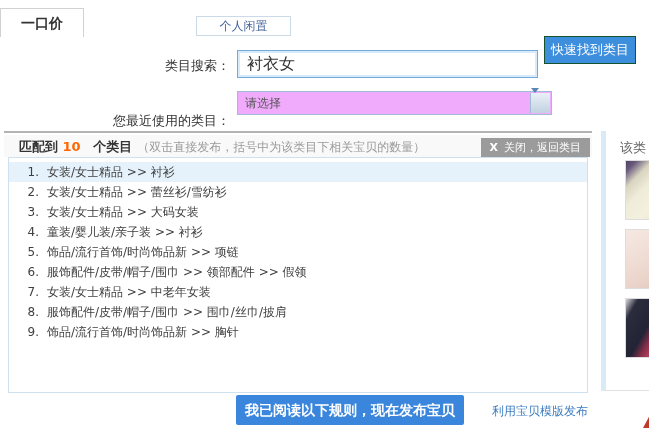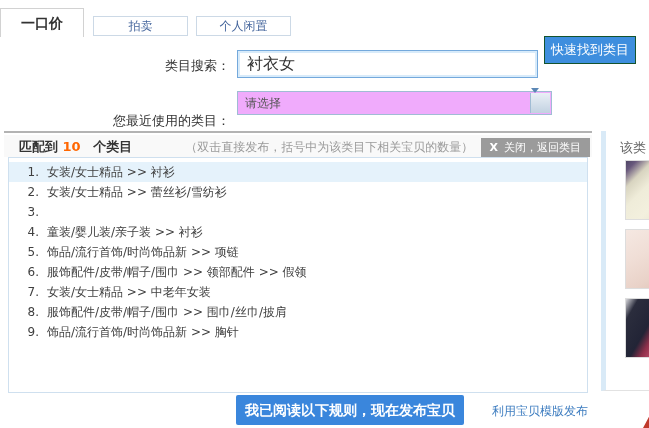--- a/index.html
+++ b/index.html
@@ -58,21 +58,21 @@
   #match-panel {
     position:absolute; left:4px; top:131px; width:588px; height:261px;
     border-top:2px solid #b3b3b3; background:#fff;
   }
   #panel-header {
     position:absolute; left:0; top:2px; width:100%; height:22px;
     background:#f9f9f9; line-height:22px; padding-left:7px; white-space:nowrap;
   }
   #panel-header .strong { font-size:13px; font-weight:bold; color:#333;padding-left:8px; }
   #panel-header .count  { font-size:13px; font-weight:bold; color:#ff6600; }
-  #panel-header .hint   { font-size:12px; color:#9b9b9b;margin-left:48px; }
+  #panel-header .hint   { font-size:12px; color:#9b9b9b; }
   #close-button {
     position:absolute; right:2px; top:3px; height:19px;
     background:#9b9b9b; color:#fff; font-size:11px; line-height:19px;
     padding:0 9px; cursor:pointer; white-space:nowrap;
   }
   #close-button .x { font-weight:bold; margin-right:6px; font-size:11px; }
   #category-list {
     position:absolute; left:4px; top:24px; width:580px; height:236px;
     border:1px solid #cfe0ef; background:#fff; padding-top:4px;
     list-style:none; overflow:hidden;
@@ -111,21 +111,20 @@
     position:absolute; left:643px; top:413px; width:0; height:0;
     border-bottom:15px solid #c0392b; border-left:8px solid transparent;
   }
 </style>
 </head>
 <body>
 
 <div id="screen">
 
   <div class="tab-active">一口价</div>
-  <div class="tab" id="tab-auction">拍卖</div>
   <div class="tab" id="tab-idle">个人闲置</div>
 
   <div class="form-label" id="label-search">类目搜索：</div>
   <input id="search-input" type="text" value="衬衣女" style="">
   <div id="search-button">快速找到类目</div>
 
   <div class="form-label" id="label-recent">您最近使用的类目：</div>
   <div id="recent-select">
     <span class="value">请选择</span>
     <span class="arrow-btn">
@@ -145,20 +144,21 @@
       <li class="row highlighted">
         <span class="num">1.</span>
         <span class="text">女装/女士精品 &gt;&gt; 衬衫</span>
       </li>
       <li class="row">
         <span class="num">2.</span>
         <span class="text">女装/女士精品 &gt;&gt; 蕾丝衫/雪纺衫</span>
       </li>
       <li class="row">
         <span class="num">3.</span>
+        <span class="text">女装/女士精品 &gt;&gt; 大码女装</span>
       </li>
       <li class="row">
         <span class="num">4.</span>
         <span class="text">童装/婴儿装/亲子装 &gt;&gt; 衬衫</span>
       </li>
       <li class="row">
         <span class="num">5.</span>
         <span class="text">饰品/流行首饰/时尚饰品新 &gt;&gt; 项链</span>
       </li>
       <li class="row">

